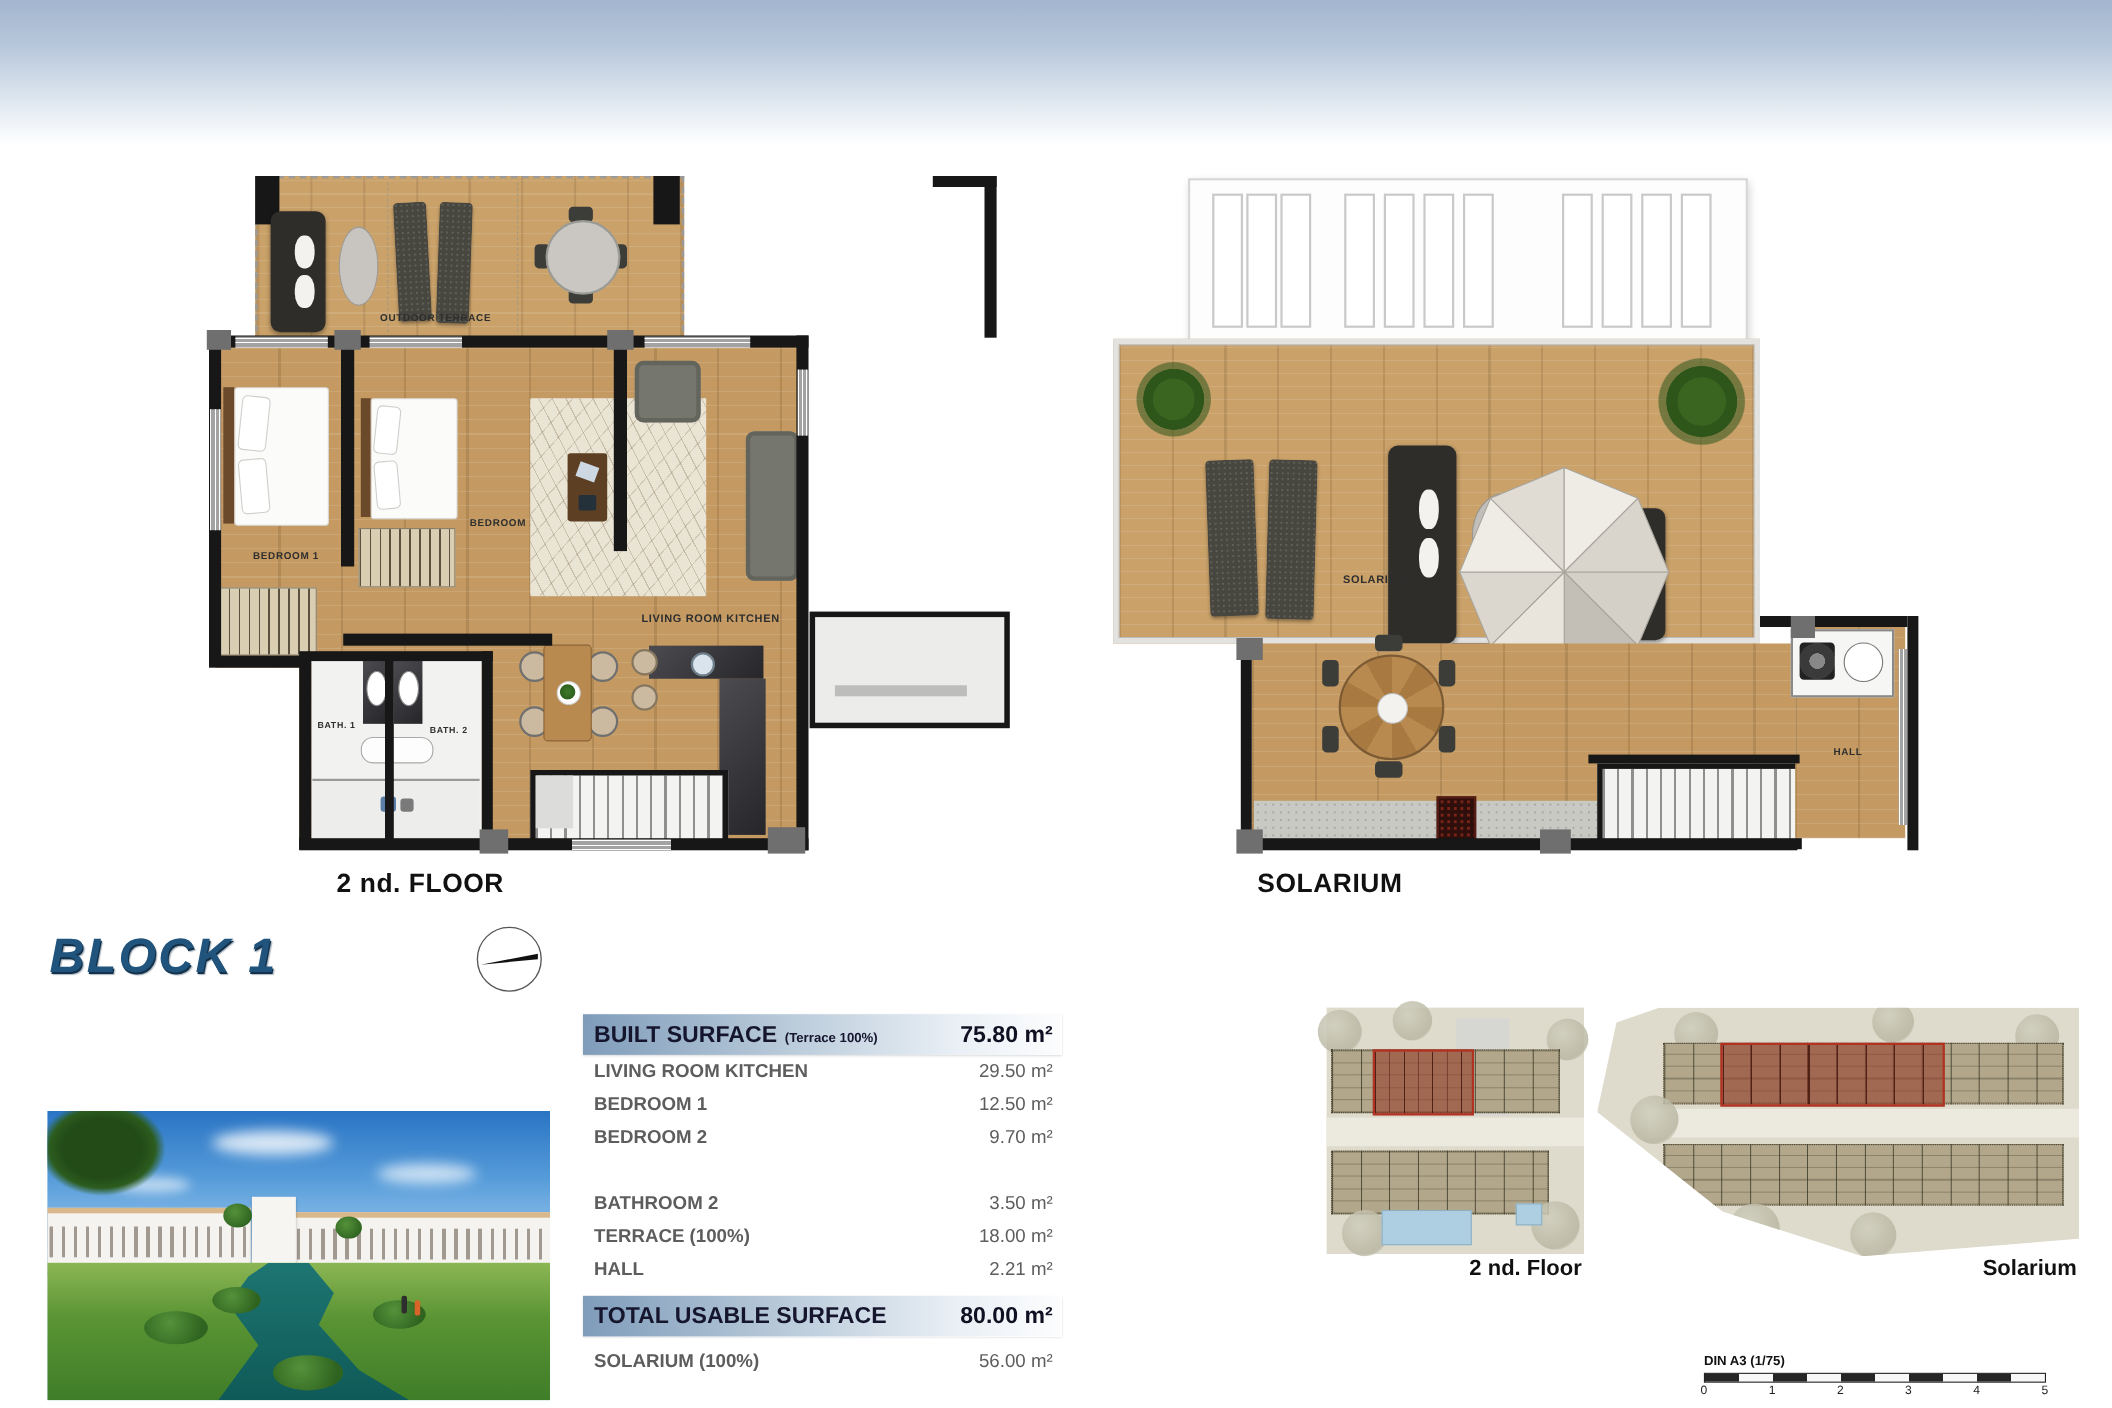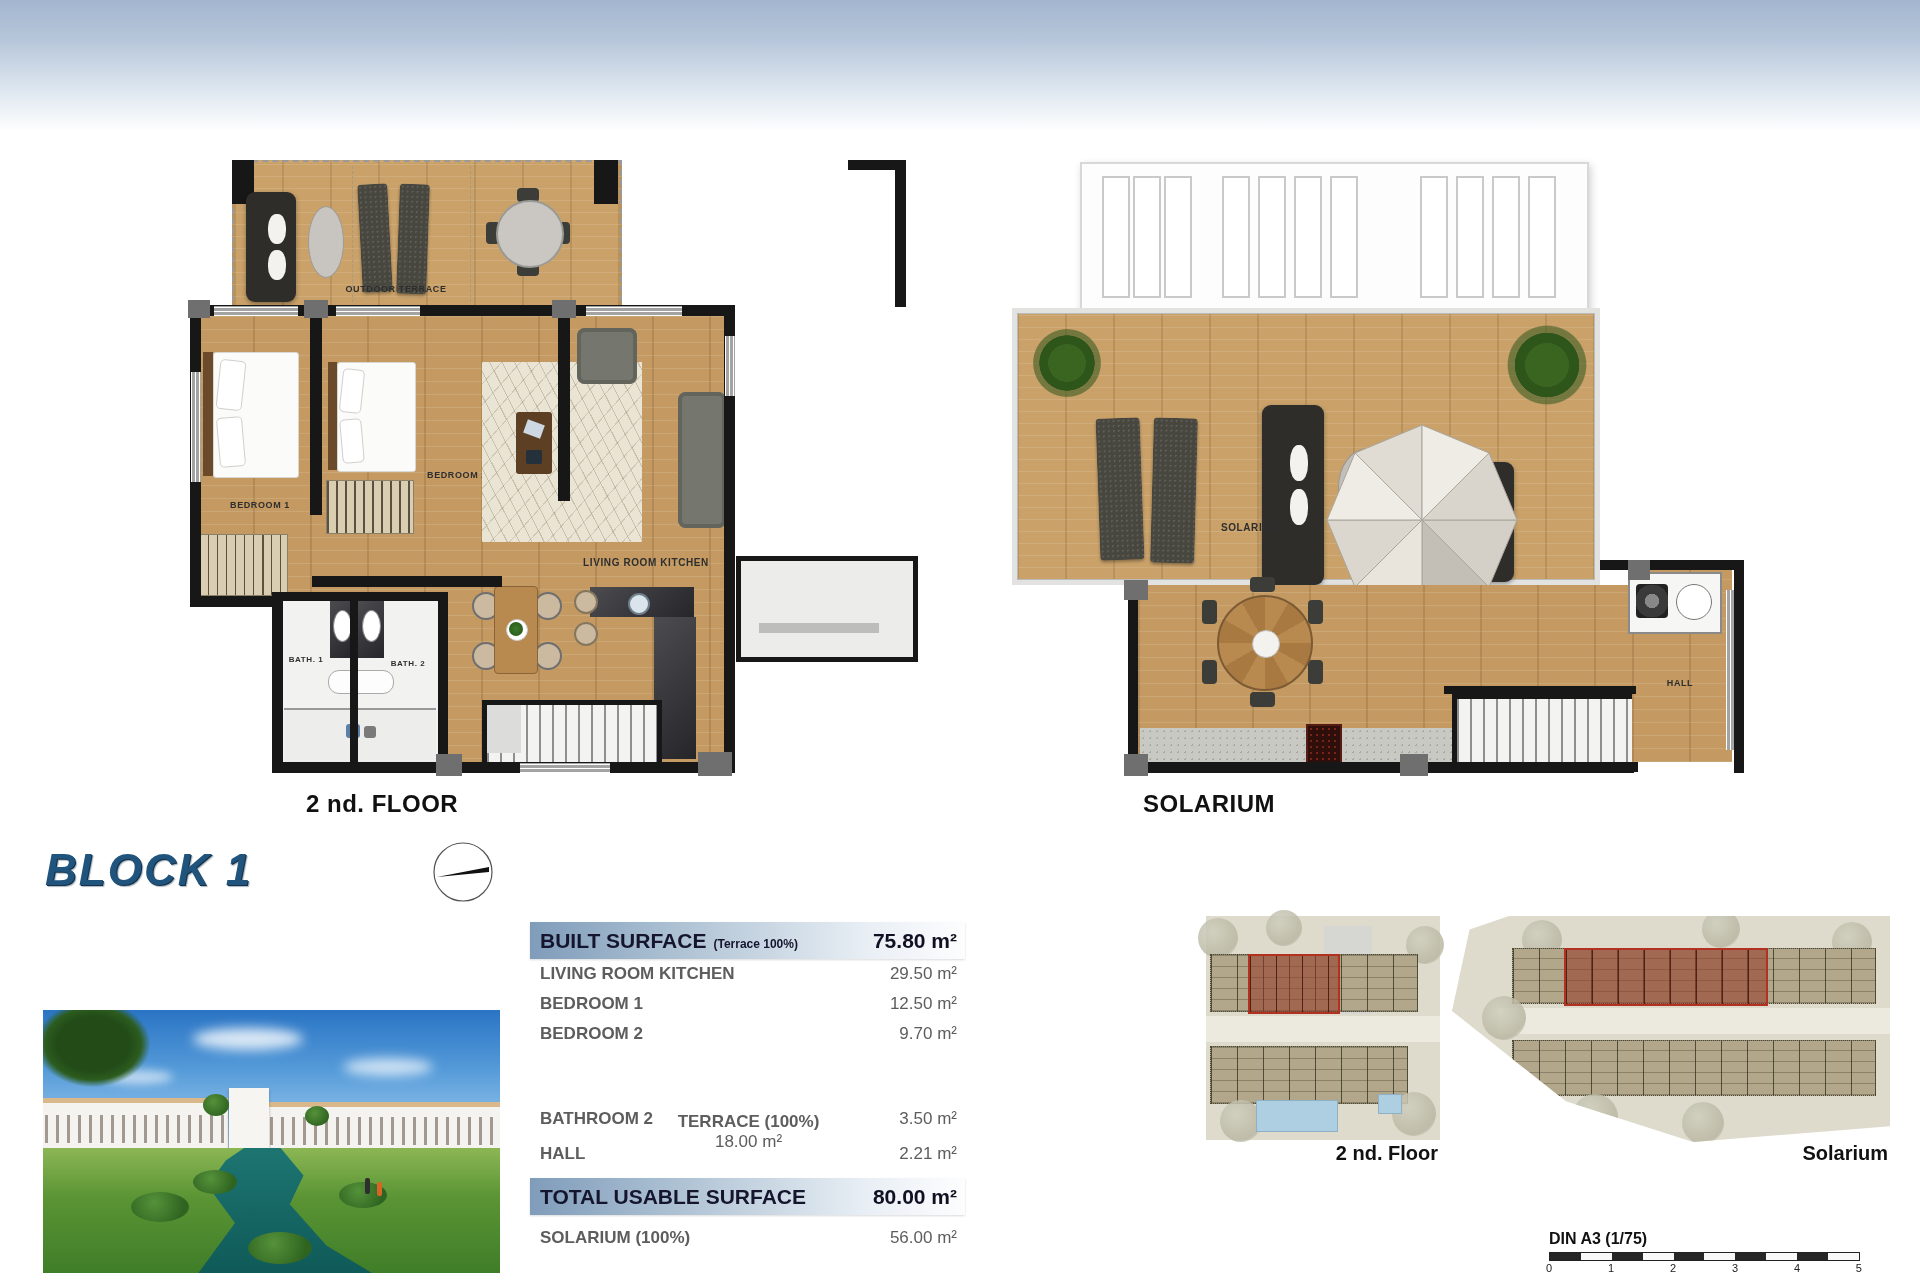--- a/index.html
+++ b/index.html
@@ -324,25 +324,25 @@
       <span class="val">29.50 m²</span>
     </div>
     <div class="abs tbl-row" style="left:0;top:992px;width:435px;height:24px;">
       <span class="lab">BEDROOM 1</span>
       <span class="val">12.50 m²</span>
     </div>
     <div class="abs tbl-row" style="left:0;top:1022px;width:435px;height:24px;">
       <span class="lab">BEDROOM 2</span>
       <span class="val">9.70 m²</span>
     </div>
-    <div class="abs tbl-row" style="left:0;top:1107px;width:435px;height:24px;">
+    <div class="abs tbl-row" style="left:0;top:1082px;width:435px;height:24px;">
       <span class="lab">BATHROOM 2</span>
       <span class="val">3.50 m²</span>
     </div>
-    <div class="abs tbl-row" style="left:0;top:1112px;width:435px;height:24px;flex-direction:column;">
+    <div class="abs tbl-row" style="left:0;top:1112px;width:435px;height:24px;">
       <span class="lab">TERRACE (100%)</span>
       <span class="val">18.00 m²</span>
     </div>
     <div class="abs tbl-row" style="left:0;top:1142px;width:435px;height:24px;">
       <span class="lab">HALL</span>
       <span class="val">2.21 m²</span>
     </div>
     <div class="abs tbl-bar" style="left:0;top:1178px;width:435px;height:37px;">
       <span class="big">TOTAL USABLE SURFACE</span>
       <span class="val">80.00 m²</span>
@@ -377,21 +377,21 @@
     <div class="abs units-red" style="left:112px;top:32px;width:200px;height:54px;"></div>
     <div class="abs road" style="left:46px;top:92px;width:392px;height:26px;"></div>
     <div class="abs units" style="left:60px;top:124px;width:362px;height:54px;"></div>
     <div class="abs blob" style="left:120px;top:178px;width:46px;height:46px;"></div>
     <div class="abs blob" style="left:230px;top:186px;width:42px;height:42px;"></div>
     <div class="abs blob" style="left:30px;top:80px;width:44px;height:44px;"></div>
   </div>
   <div class="abs site-caption" style="left:1790px;top:1142px;width:98px;">Solarium</div>
 
   <div class="abs" style="left:1549px;top:1230px;width:312px;height:46px;">
-    <div style="font-size:16px;font-weight:700;color:#111;">DIN A3 (1/75)</div>
+    <div style="font-size:12px;font-weight:700;color:#111;">DIN A3 (1/75)</div>
     <div class="scalebar" style="width:309px;margin-top:4px;"></div>
     <div class="ticks" style="width:316px;margin-left:-3px;margin-top:1px;">
       <span>0</span>
       <span>1</span>
       <span>2</span>
       <span>3</span>
       <span>4</span>
       <span>5</span>
     </div>
   </div>

